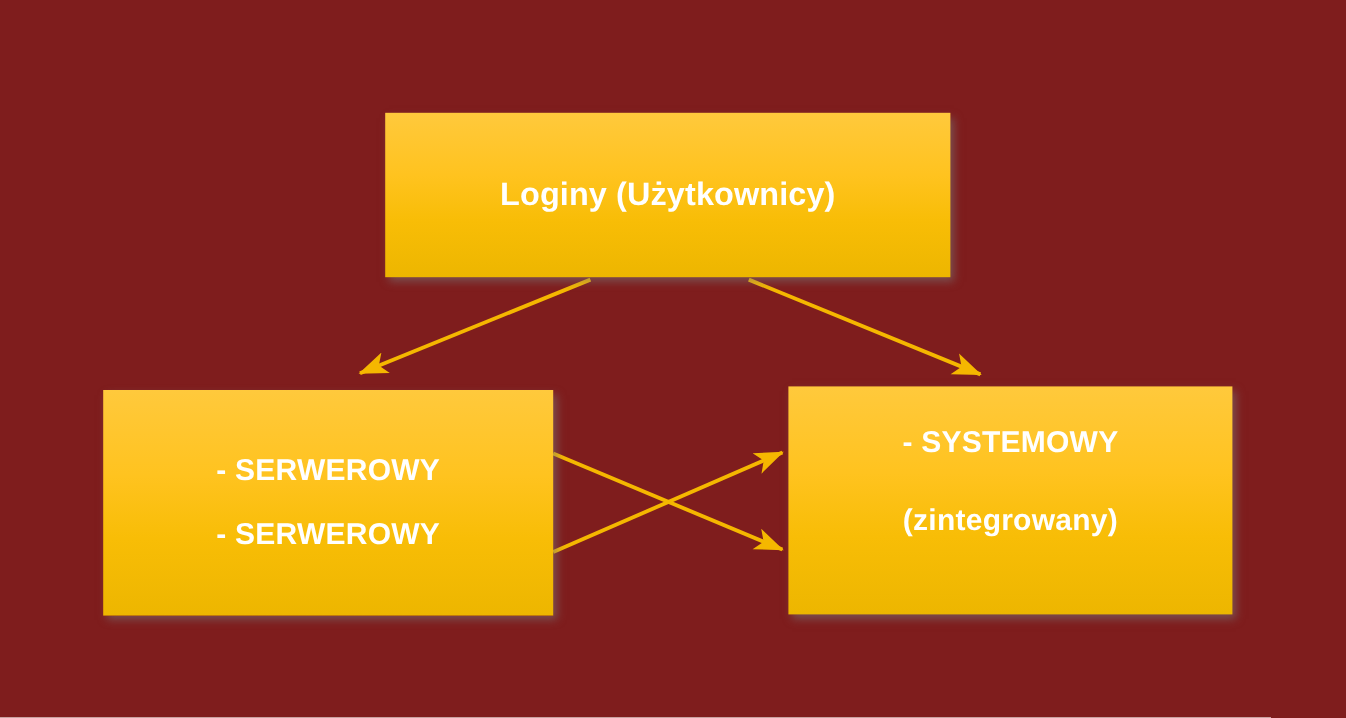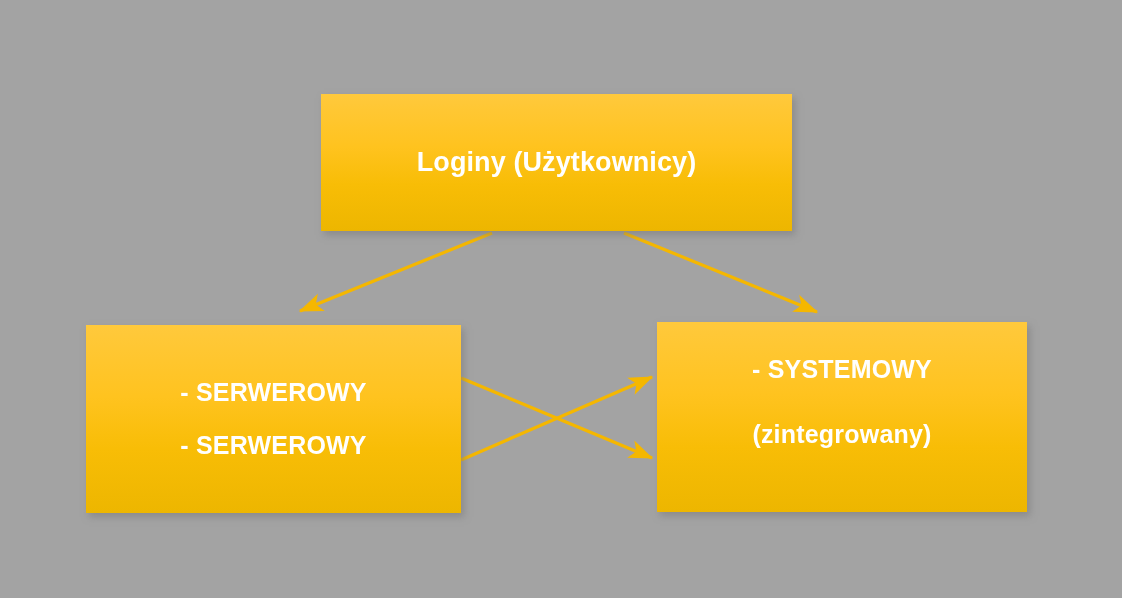--- a/index.html
+++ b/index.html
@@ -7,21 +7,21 @@
     padding: 0;
     background: #ffffff;
   }
   body {
     font-family: "Liberation Sans", sans-serif;
   }
   #canvas {
     position: relative;
     width: 1122px;
     height: 598px;
-    background: #a3a3a3;
+    background: #7f1d1d;
     overflow: hidden;
   }
   .arrow-layer {
     position: absolute;
     left: 0;
     top: 0;
     width: 1122px;
     height: 598px;
     pointer-events: none;
   }

